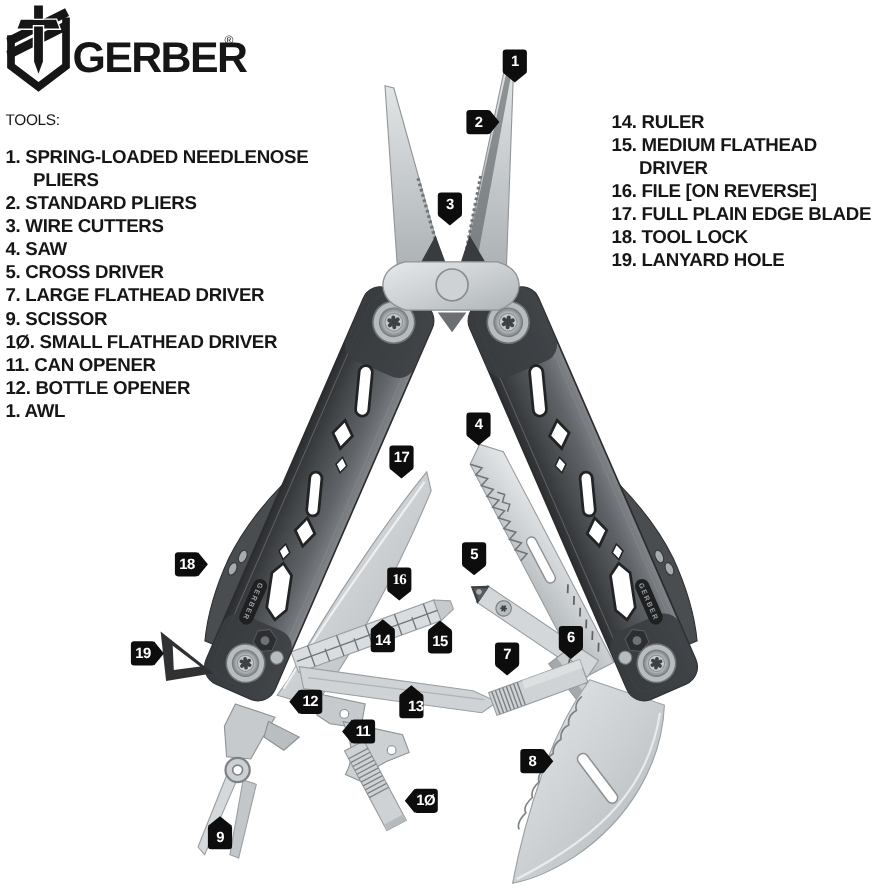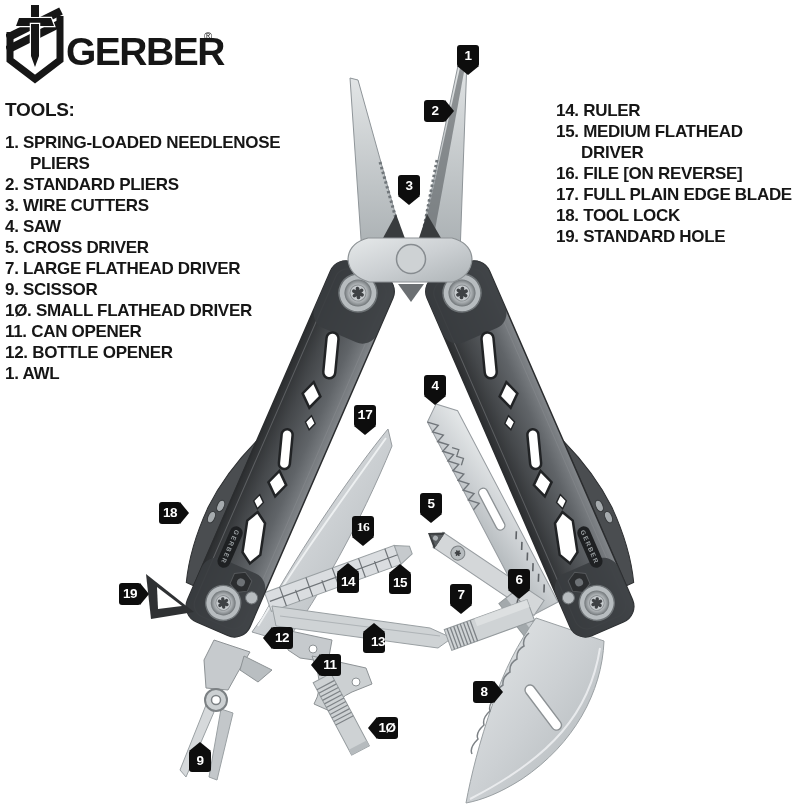--- a/index.html
+++ b/index.html
@@ -7,21 +7,21 @@
     position:relative;width:800px;height:810px;overflow:hidden;
     background:var(--bg,#ffffff);
     color:var(--ink,#161616);
     font-family:"Liberation Sans","DejaVu Sans",sans-serif;
   }
   #tool-illustration{position:absolute;left:0;top:0;z-index:1;}
   #logo{position:absolute;left:6px;top:4px;z-index:2;}
   .tool-list{position:absolute;z-index:2;font-weight:700;font-size:17px;line-height:21px;letter-spacing:-0.3px;}
   #tools-left{left:5px;top:99px;width:287px;}
   #tools-right{left:556px;top:100px;width:246px;}
-  .list-heading{margin:0 0 12px 0;font-size:19px;font-weight:700;}
+  .list-heading{margin:0 0 12px 0;font-size:14px;font-weight:400;}
   .tool-item{padding-left:25px;text-indent:-25px;}
   .tool-label{white-space:pre-line;}
   #callout-layer{position:absolute;left:0;top:0;width:800px;height:810px;z-index:3;pointer-events:none;}
   .callout{
     position:absolute;width:22px;height:22px;border-radius:3px;
     background:var(--callout-bg,#0d0d0d);color:var(--callout-text,#ffffff);
     text-align:center;
   }
   .callout-num{display:block;font-weight:700;font-size:13.5px;line-height:22px;letter-spacing:-0.5px;}
   .callout::after{content:"";position:absolute;width:0;height:0;}
@@ -301,21 +301,21 @@
   </div>
 
   <div id="tools-right" class="tool-list">
     <div id="tools-right-items">
         <div class="tool-item"><span>14.</span> <span class="tool-label">RULER</span></div>
         <div class="tool-item"><span>15.</span> <span class="tool-label">MEDIUM FLATHEAD
 DRIVER</span></div>
         <div class="tool-item"><span>16.</span> <span class="tool-label">FILE [ON REVERSE]</span></div>
         <div class="tool-item"><span>17.</span> <span class="tool-label">FULL PLAIN EDGE BLADE</span></div>
         <div class="tool-item"><span>18.</span> <span class="tool-label">TOOL LOCK</span></div>
-        <div class="tool-item"><span>19.</span> <span class="tool-label">STANDARD HOLE</span></div>
+        <div class="tool-item"><span>19.</span> <span class="tool-label">LANYARD HOLE</span></div>
       </div>
   </div>
 
   <div id="callout-layer">
       <div class="callout dir-down" style="left: 457px; top: 45px;">
         <span class="callout-num">1</span>
       </div>
       <div class="callout dir-right" style="left: 424px; top: 100px;">
         <span class="callout-num">2</span>
       </div>
@@ -354,21 +354,21 @@
       </div>
       <div class="callout dir-up" style="left: 337px; top: 550px; margin-top: 21px;">
         <span class="callout-num">14</span>
       </div>
       <div class="callout dir-up" style="left: 389px; top: 572px;">
         <span class="callout-num">15</span>
       </div>
       <div class="callout dir-down" style="left: 352px; top: 516px; font-family: Liberation Serif, serif;">
         <span class="callout-num">16</span>
       </div>
-      <div class="callout dir-down" style="left: 354px; top: 405px; font-family: Liberation Mono, monospace;">
+      <div class="callout dir-down" style="left: 354px; top: 405px;">
         <span class="callout-num">17</span>
       </div>
       <div class="callout dir-right" style="left: 159px; top: 502px;">
         <span class="callout-num">18</span>
       </div>
       <div class="callout dir-right" style="left: 119px; top: 583px;">
         <span class="callout-num">19</span>
       </div>
     </div>
 

